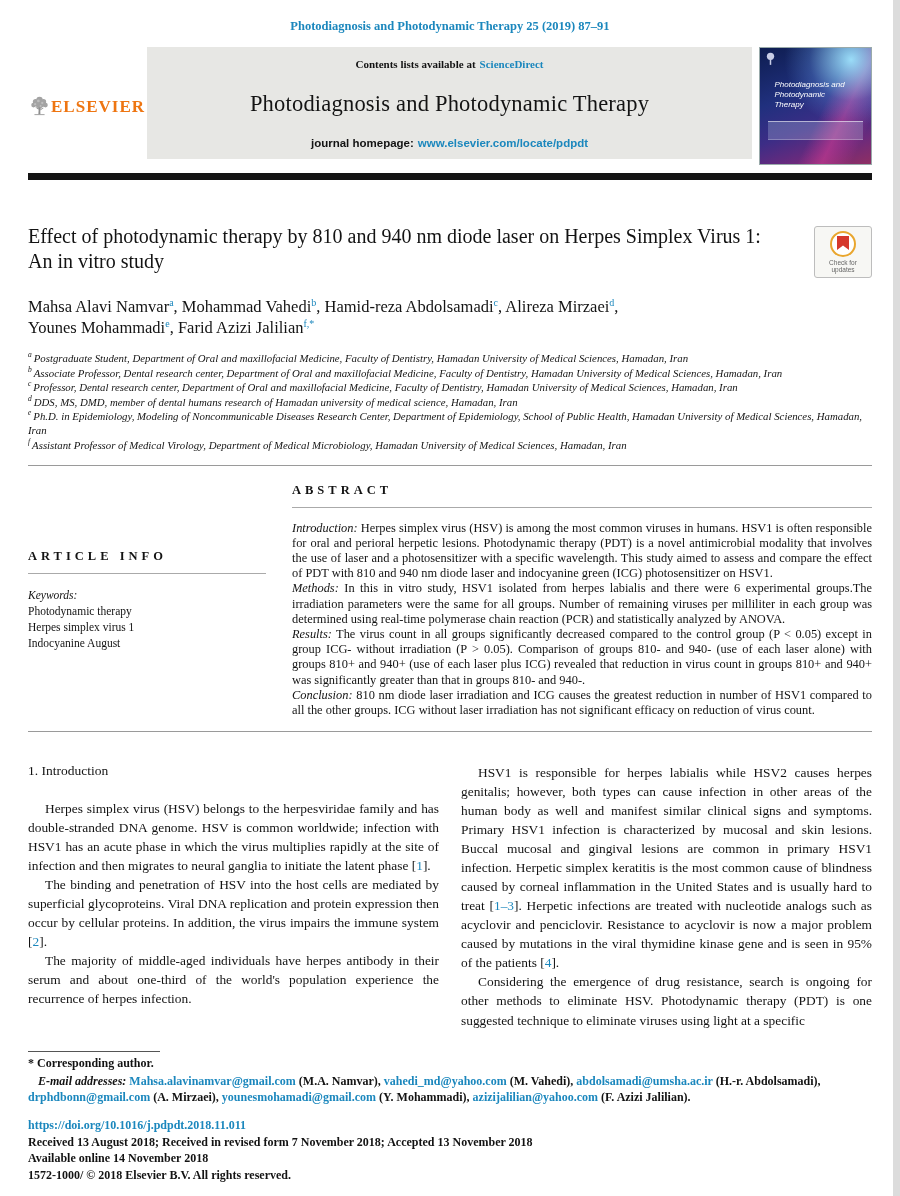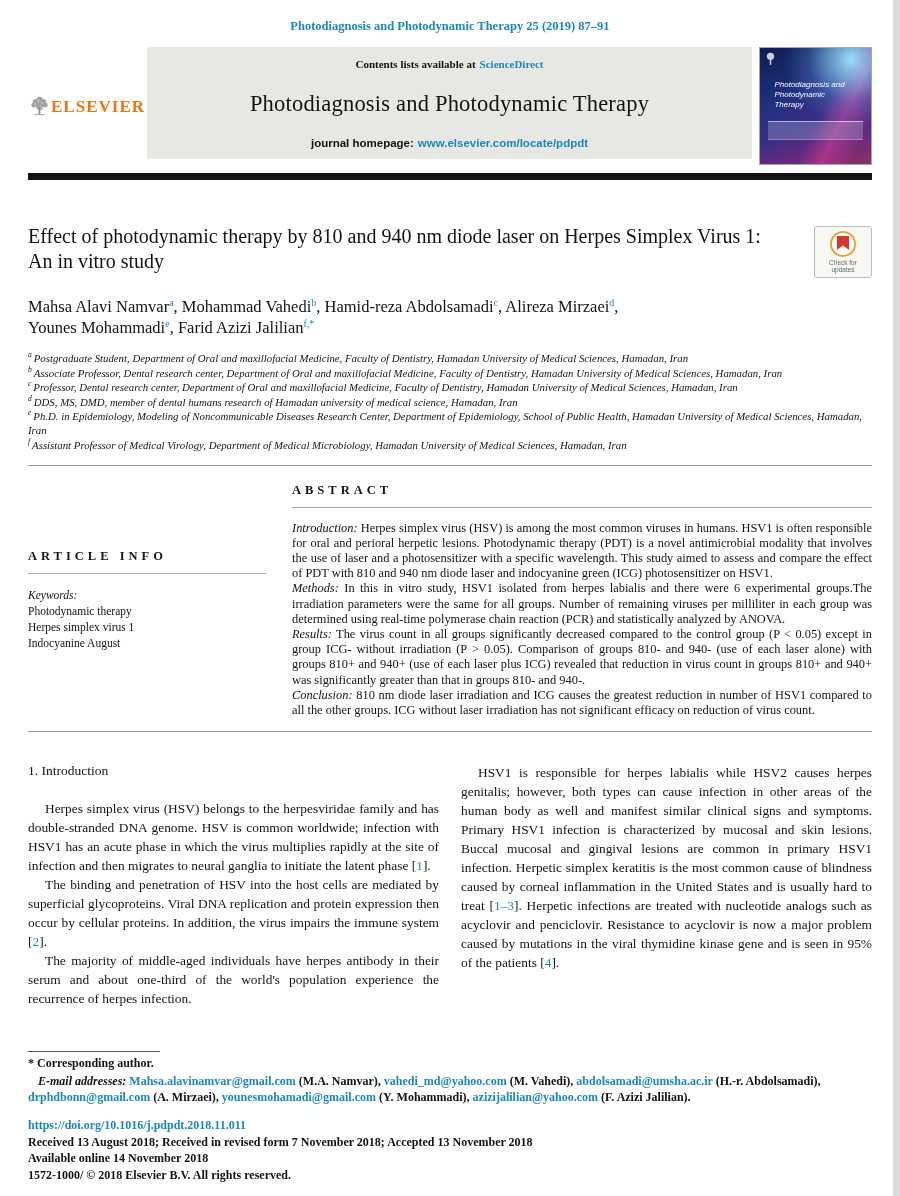--- a/index.html
+++ b/index.html
@@ -187,20 +187,21 @@
 
   <div class="body-cols">
     <div class="bcol">
       <h2 class="sec-head">1. Introduction</h2>
       <p class="bodyp"><span class="sg-plain">Herpes simplex virus (HSV) belongs to the herpesviridae family and has double-stranded DNA genome. HSV is common worldwide; infection with HSV1 has an acute phase in which the virus multiplies rapidly at the site of infection and then migrates to neural ganglia to initiate the latent phase [</span><span class="sg-ref">1</span><span class="sg-plain">].</span></p>
       <p class="bodyp"><span class="sg-plain">The binding and penetration of HSV into the host cells are mediated by superficial glycoproteins. Viral DNA replication and protein expression then occur by cellular proteins. In addition, the virus impairs the immune system [</span><span class="sg-ref">2</span><span class="sg-plain">].</span></p>
       <p class="bodyp"><span class="sg-plain">The majority of middle-aged individuals have herpes antibody in their serum and about one-third of the world's population experience the recurrence of herpes infection.</span></p>
     </div>
     <div class="bcol">
       <p class="bodyp"><span class="sg-plain">HSV1 is responsible for herpes labialis while HSV2 causes herpes genitalis; however, both types can cause infection in other areas of the human body as well and manifest similar clinical signs and symptoms. Primary HSV1 infection is characterized by mucosal and skin lesions. Buccal mucosal and gingival lesions are common in primary HSV1 infection. Herpetic simplex keratitis is the most common cause of blindness caused by corneal inflammation in the United States and is usually hard to treat [</span><span class="sg-ref">1–3</span><span class="sg-plain">]. Herpetic infections are treated with nucleotide analogs such as acyclovir and penciclovir. Resistance to acyclovir is now a major problem caused by mutations in the viral thymidine kinase gene and is seen in 95% of the patients [</span><span class="sg-ref">4</span><span class="sg-plain">].</span></p>
+      <p class="bodyp"><span class="sg-plain">Considering the emergence of drug resistance, search is ongoing for other methods to eliminate HSV. Photodynamic therapy (PDT) is one suggested technique to eliminate viruses using light at a specific</span></p>
     </div>
   </div>
 
   <div class="footer">
     <hr class="fn-rule">
     <div>* Corresponding author.</div>
     <div class="emails"><span class="sg-italic">E-mail addresses: </span><span class="sg-link">Mahsa.alavinamvar@gmail.com</span><span class="sg-plain"> (M.A. Namvar), </span><span class="sg-link">vahedi_md@yahoo.com</span><span class="sg-plain"> (M. Vahedi), </span><span class="sg-link">abdolsamadi@umsha.ac.ir</span><span class="sg-plain"> (H.-r. Abdolsamadi), </span><span class="sg-link">drphdbonn@gmail.com</span><span class="sg-plain"> (A. Mirzaei), </span><span class="sg-link">younesmohamadi@gmail.com</span><span class="sg-plain"> (Y. Mohammadi), </span><span class="sg-link">azizijalilian@yahoo.com</span><span class="sg-plain"> (F. Azizi Jalilian).</span></div>
     <div class="doi">https://doi.org/10.1016/j.pdpdt.2018.11.011</div>
     <div class="meta-line">Received 13 August 2018; Received in revised form 7 November 2018; Accepted 13 November 2018</div>
     <div class="meta-line">Available online 14 November 2018</div>

